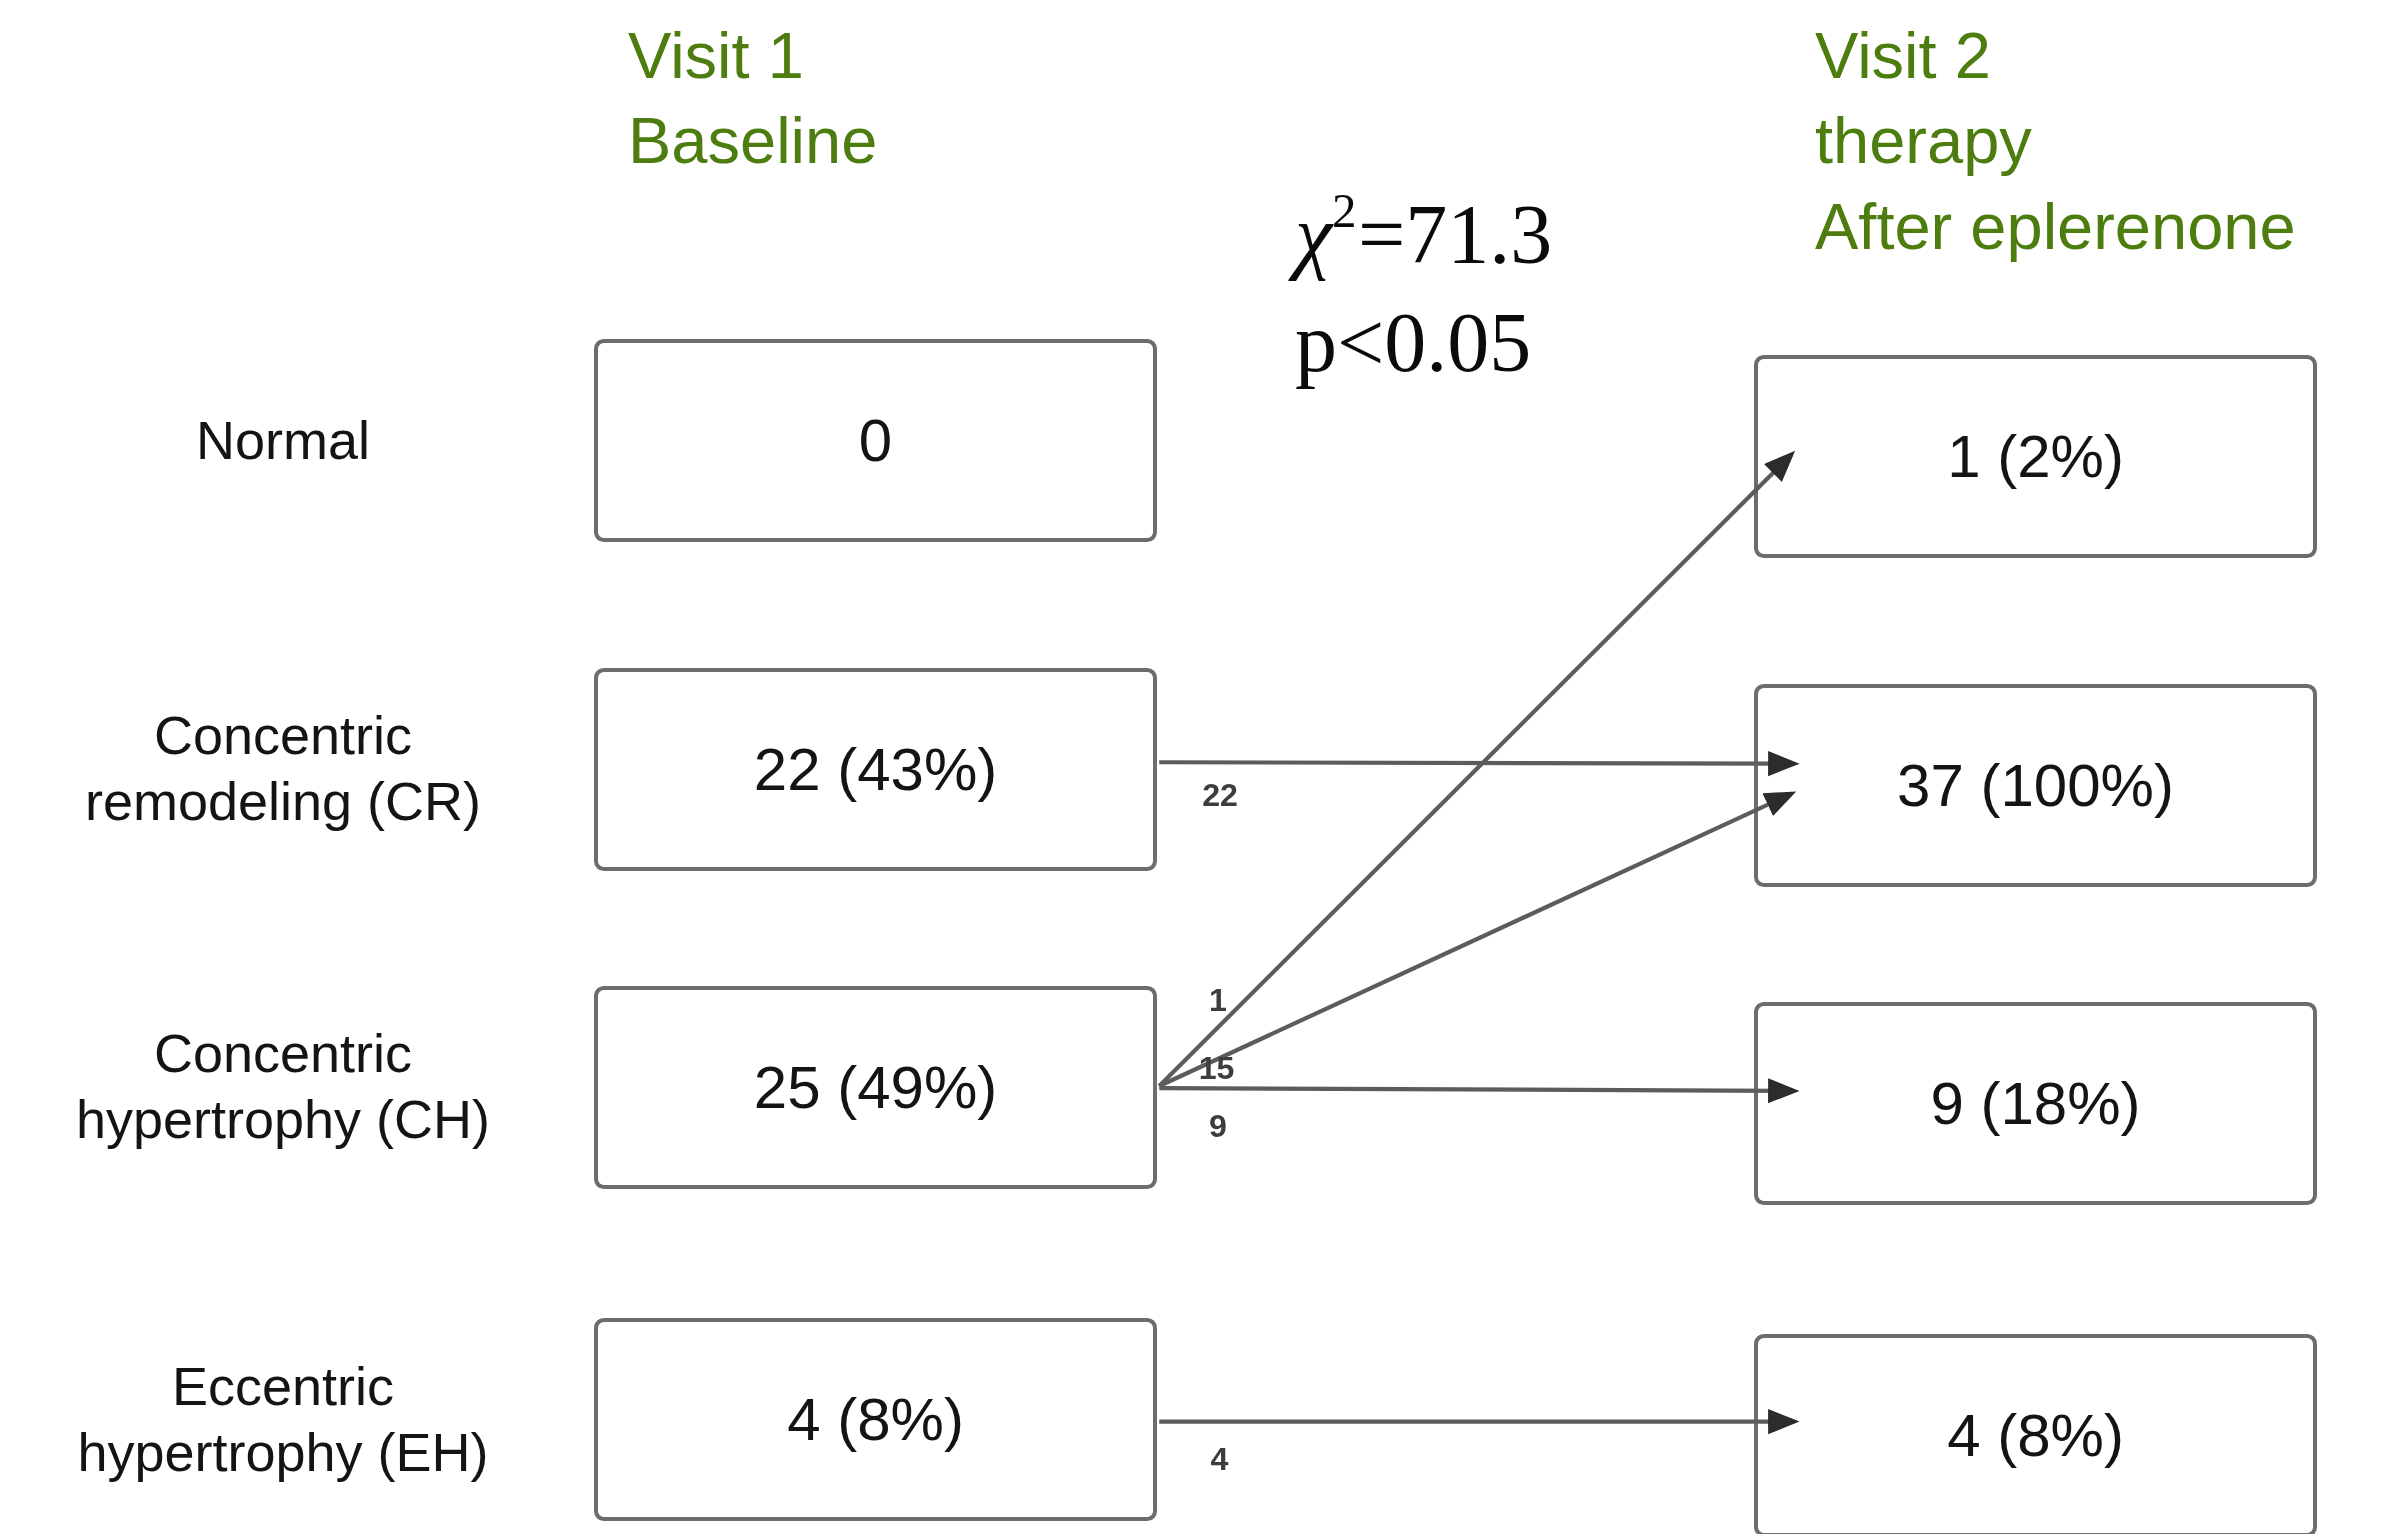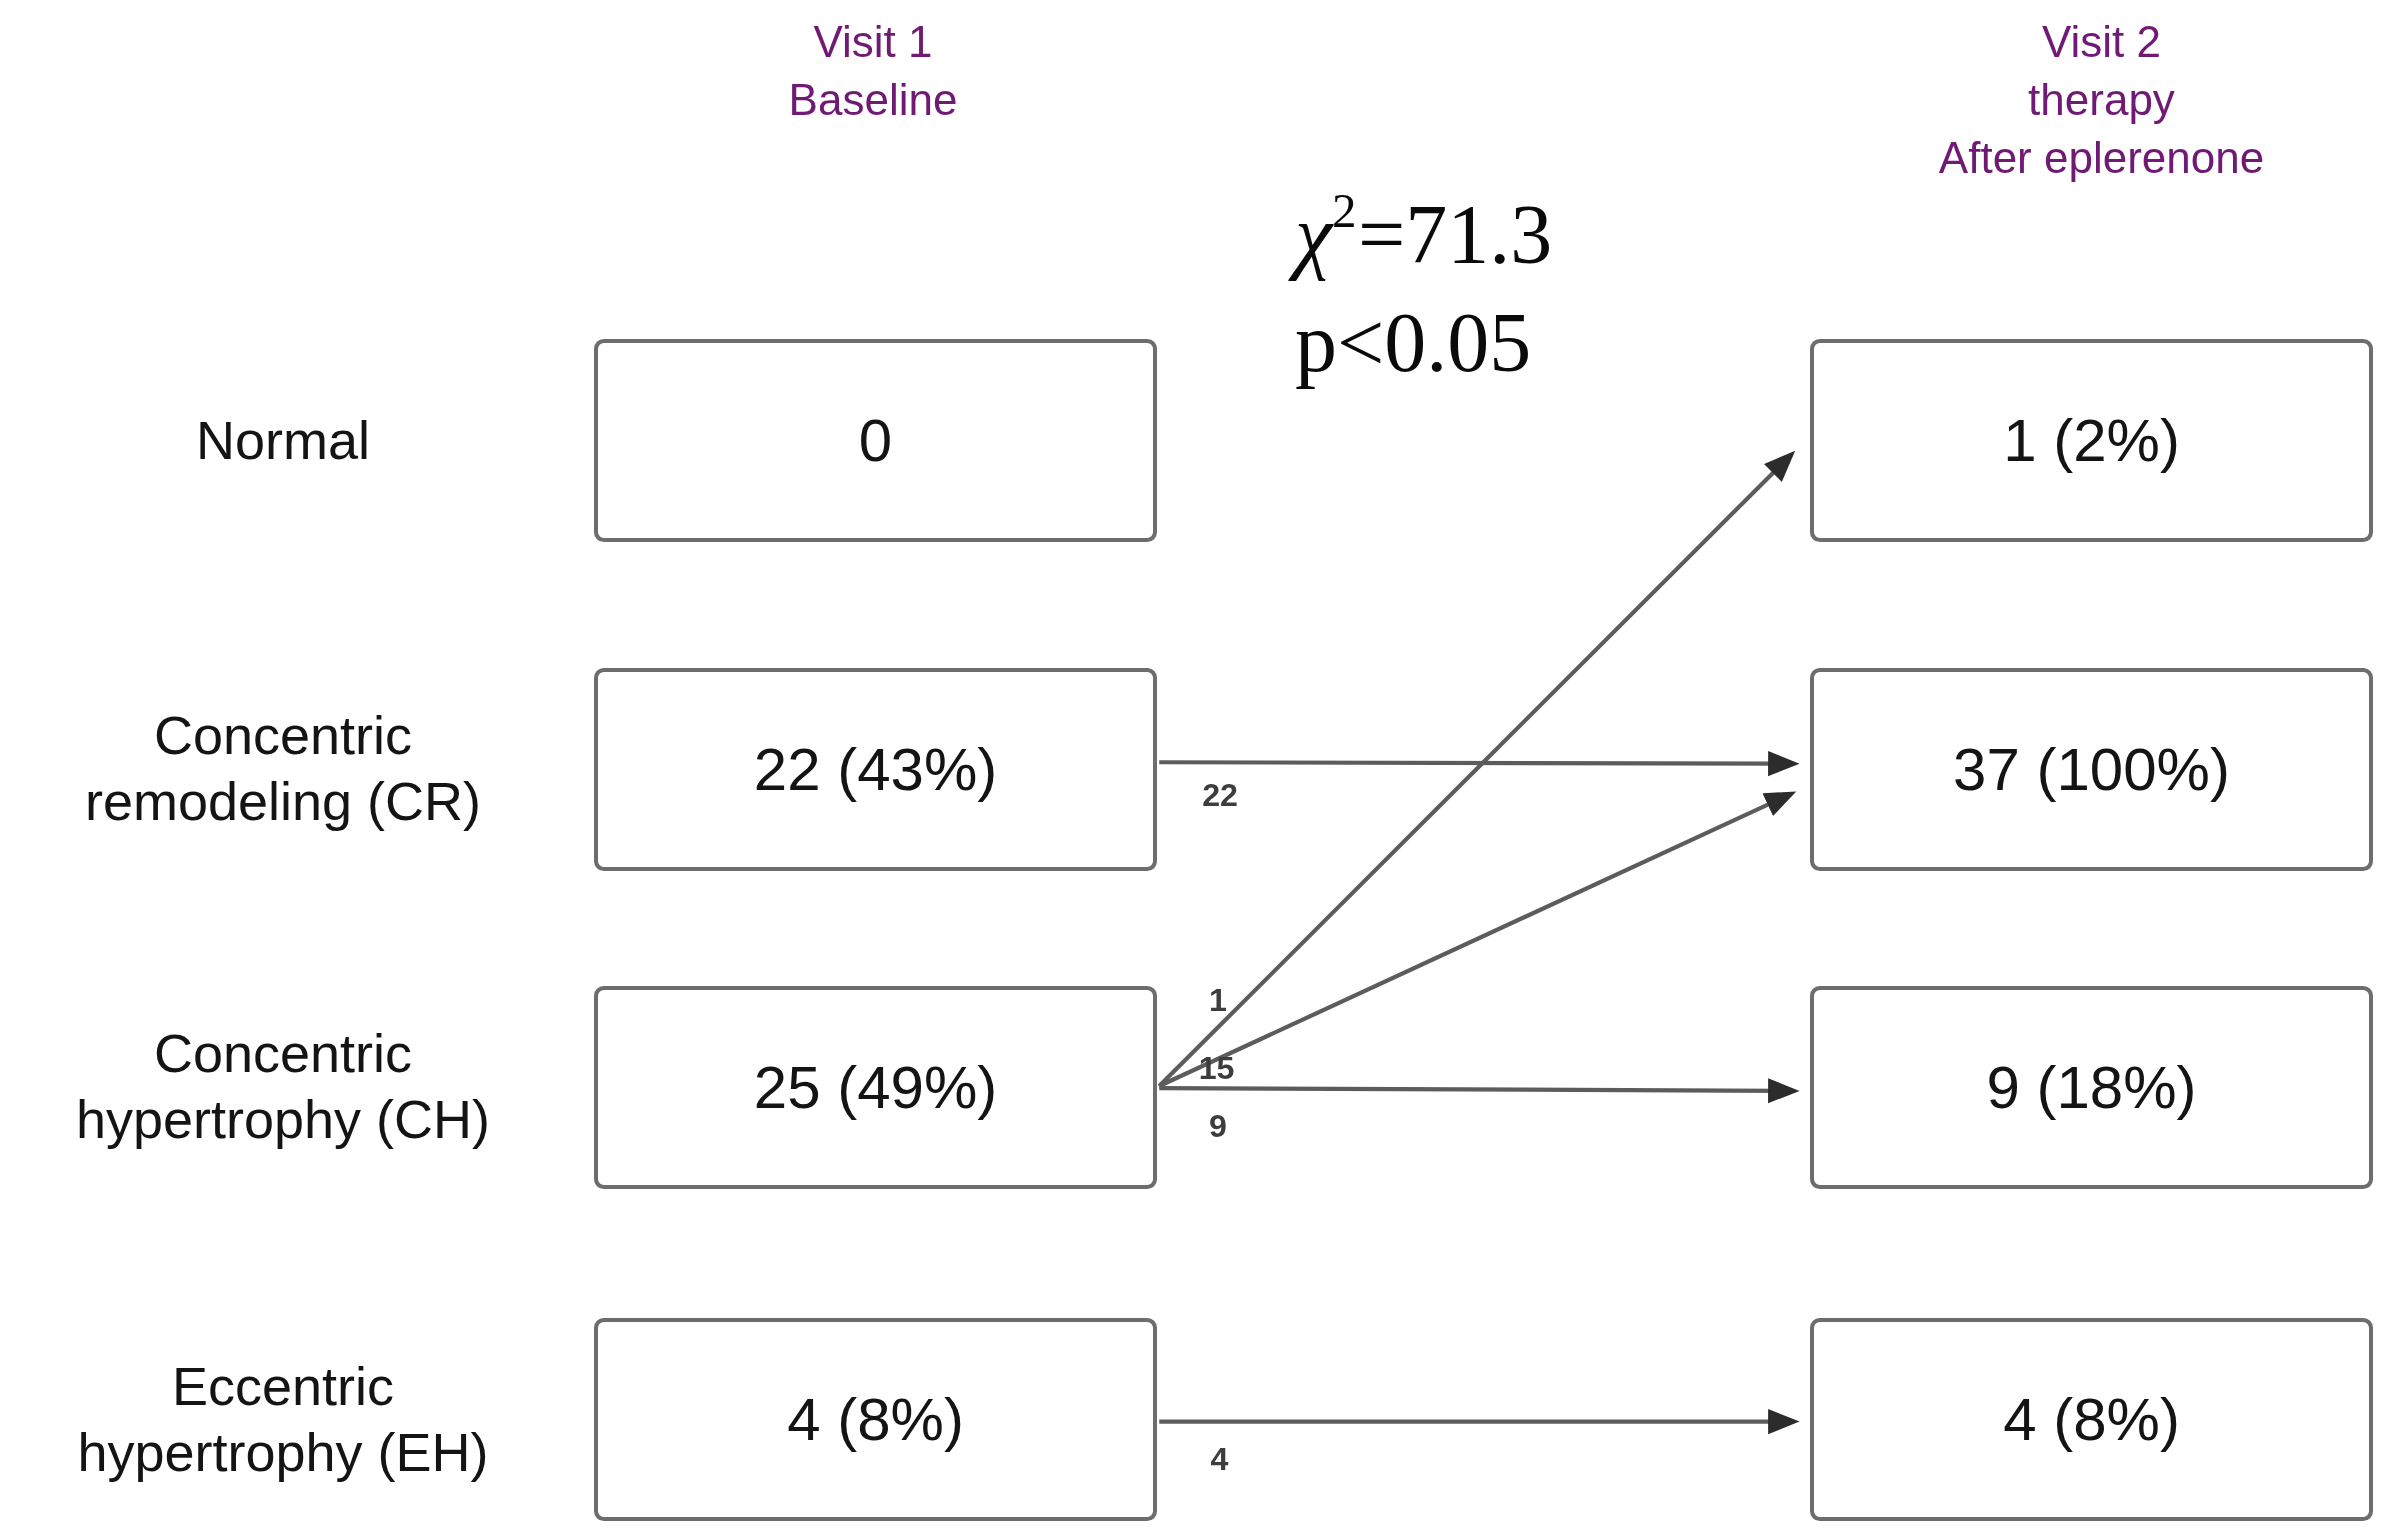--- a/index.html
+++ b/index.html
@@ -12,24 +12,24 @@
     width: 2401px;
     height: 1535px;
     background: #ffffff;
     font-family: "Liberation Sans", sans-serif;
     color: #111111;
     overflow: hidden;
   }
   .col-header {
     position: absolute;
     top: 12.6px;
-    text-align: center;
-    font-size: 44px;
+    text-align: left;
+    font-size: 65px;
     line-height: 1.32;
-    color: #701a75;
+    color: #4d7c0f;
   }
   .col-header.left  { left: 628px;  width: 490px; }
   .col-header.right { left: 1815px; width: 573px; }
 
   .chi-block {
     position: absolute;
     left: 1295px;
     top: 180px;
     font-family: "Liberation Serif", serif;
     font-size: 84px;
@@ -64,21 +64,21 @@
     border-radius: 9.8px;
     background: #ffffff;
     display: flex;
     align-items: center;
     justify-content: center;
     font-size: 60px;
     color: #141414;
     white-space: nowrap;
   }
   .node-box.col1 { left: 594px; }
-  .node-box.col2 { left: 1810px; }
+  .node-box.col2 { left: 1754px; margin-top: 16px; }
   .row0 { top: 339px; }
   .row1 { top: 668px; text-align: right; }
   .row2 { top: 986px; }
   .row3 { top: 1318px; align-items: center; }
 
   .arrows-svg {
     position: absolute;
     left: 0;
     top: 0;
     width: 2401px;

